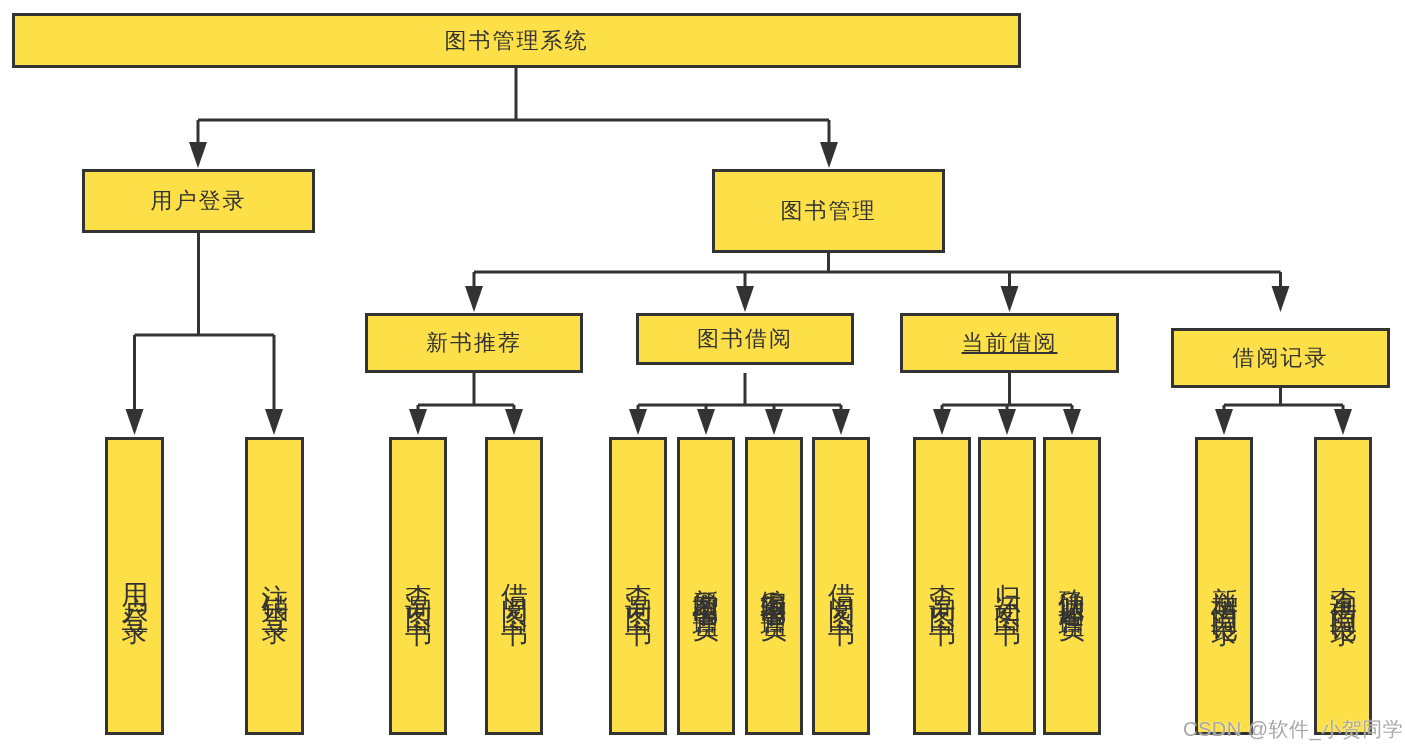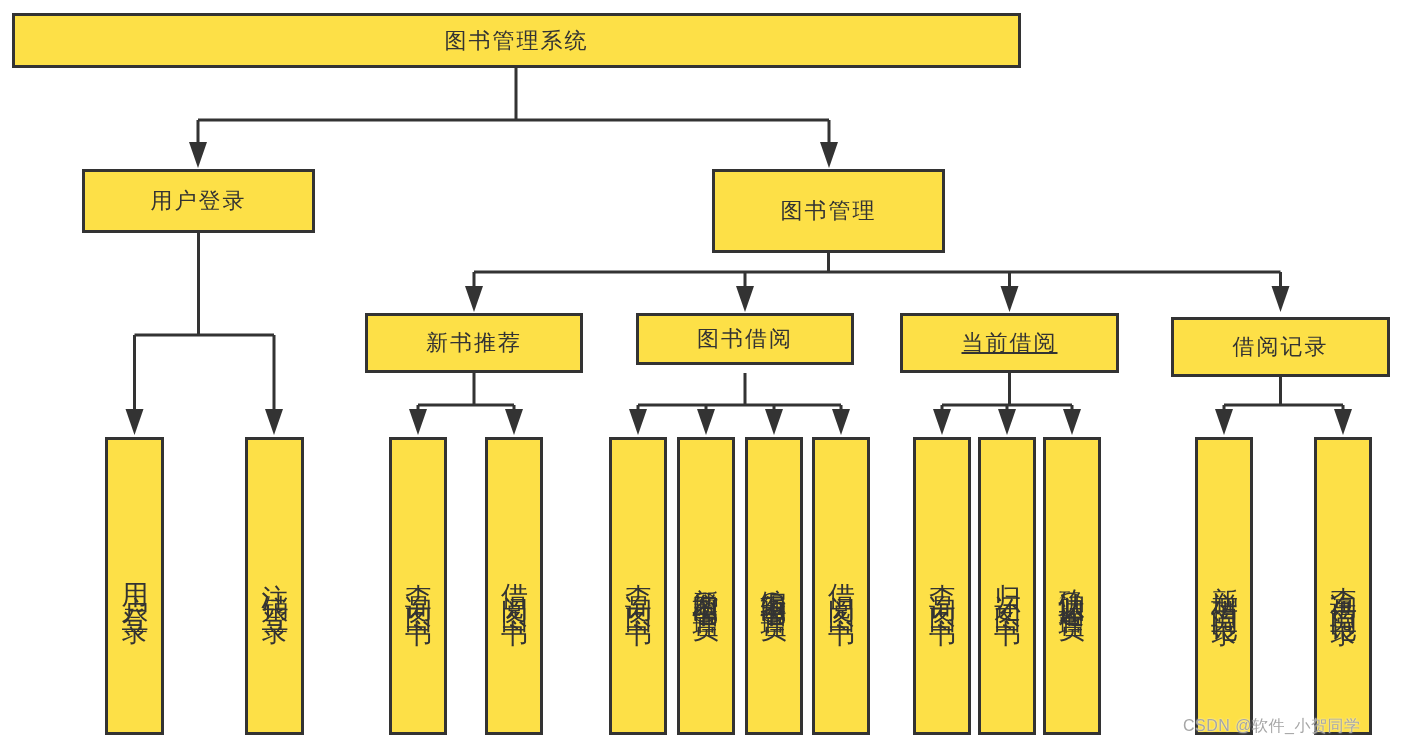--- a/index.html
+++ b/index.html
@@ -43,21 +43,21 @@
     letter-spacing:12px;
     line-height:1;
     white-space:nowrap;
   }
   .v-mid{font-size:27px;letter-spacing:7px;}
   .v-tight{font-size:26px;letter-spacing:4px;}
   .watermark{
     position:absolute;
     left:1183px;
     top:716px;
-    font-size:16px;
+    font-size:20px;
     letter-spacing:0.5px;
     color:var(--wm);
     text-shadow:0 0 2px rgba(255,255,255,0.85);
     white-space:nowrap;
     z-index:5;
   }
 </style>
 </head>
 <body>
 
@@ -100,21 +100,21 @@
   </svg>
 
   <div class="box h-box" style="left:12px;top:13px;width:1009px;height:55px;">图书管理系统</div>
 
   <div class="box h-box" style="left:82px;top:169px;width:233px;height:64px;">用户登录</div>
   <div class="box h-box" style="left:712px;top:169px;width:233px;height:84px;">图书管理</div>
 
   <div class="box h-box" style="left:365px;top:313px;width:218px;height:60px;">新书推荐</div>
   <div class="box h-box" style="left:636px;top:313px;width:218px;height:52px;">图书借阅</div>
   <div class="box h-box" style="left:900px;top:313px;width:219px;height:60px;text-decoration:underline;">当前借阅</div>
-  <div class="box h-box" style="left:1171px;top:317px;width:219px;height:60px;">借阅记录</div>
+  <div class="box h-box" style="left:1171px;top:328px;width:219px;height:60px;">借阅记录</div>
 
   <div class="box v-box" style="left:105px;top:437px;width:59px;height:298px;">用户登录</div>
   <div class="box v-box" style="left:245px;top:437px;width:59px;height:298px;">注销登录</div>
 
   <div class="box v-box" style="left:389px;top:437px;width:58px;height:298px;">查询图书</div>
   <div class="box v-box" style="left:485px;top:437px;width:58px;height:298px;">借阅图书</div>
 
   <div class="box v-box" style="left:609px;top:437px;width:58px;height:298px;">查询图书</div>
   <div class="box v-box v-tight" style="left:677px;top:437px;width:58px;height:298px;">新增图书（管理员）</div>
   <div class="box v-box v-tight" style="left:745px;top:437px;width:58px;height:298px;">编辑图书（管理员）</div>

